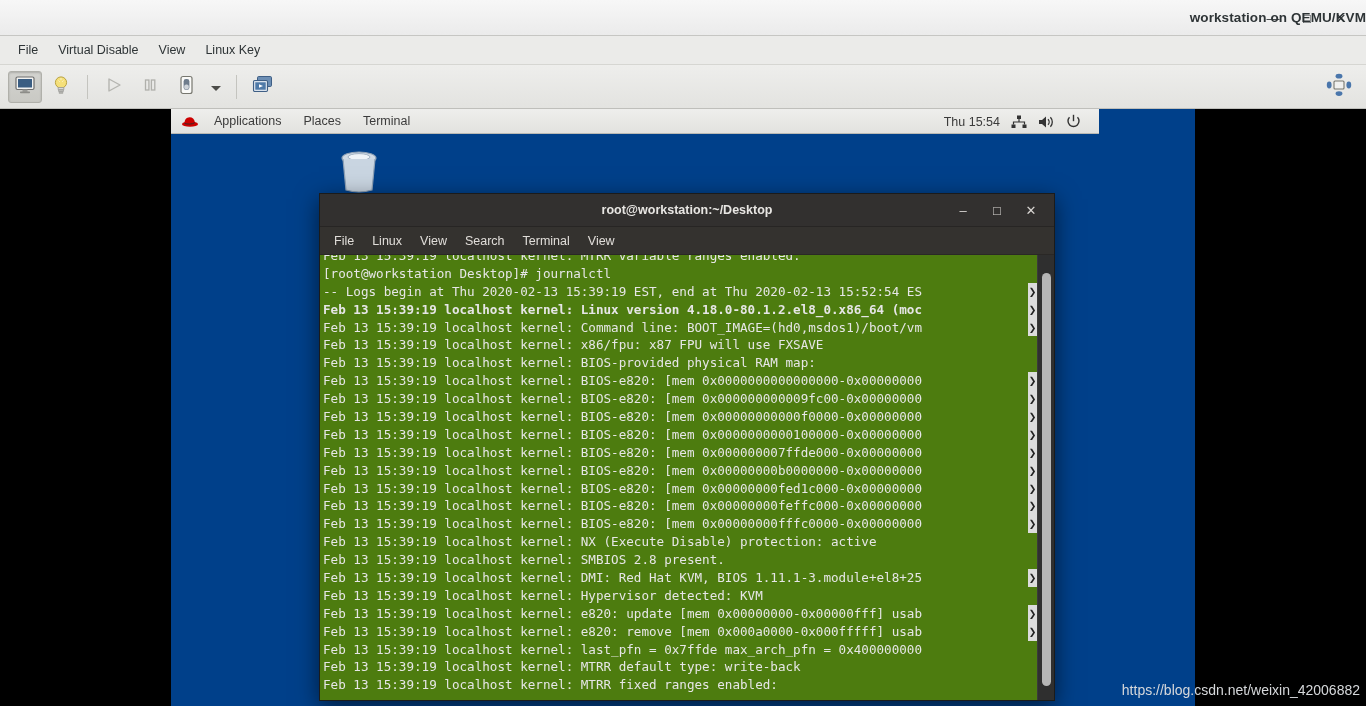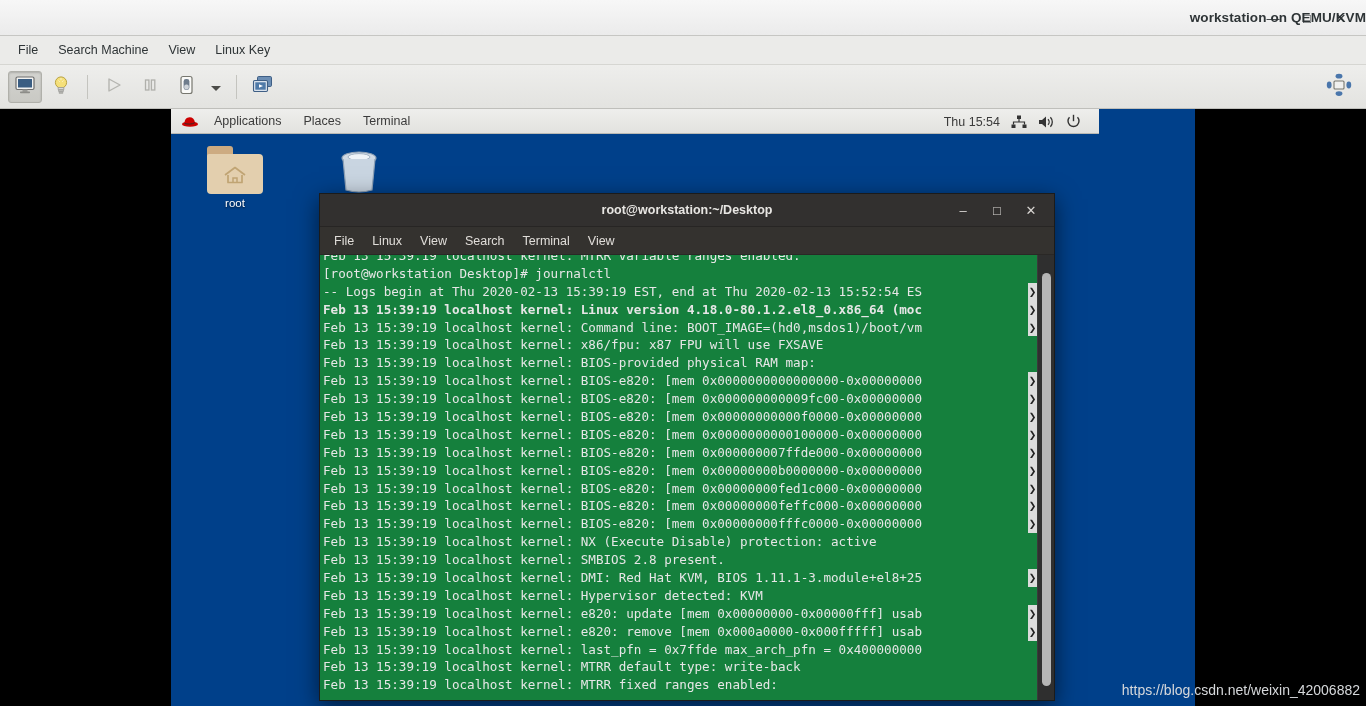--- a/index.html
+++ b/index.html
@@ -150,21 +150,21 @@
     color: #d8d5d2; font-size: 13px;
   }
   .term-menubar {
     height: 28px; background: #34322f; display: flex; align-items: center;
     padding-left: 5px; border-bottom: 1px solid #2a2826;
   }
   .term-menu {
     font-size: 12.5px; color: #e0ddd9; padding: 3px 9px; white-space: nowrap;
   }
   .term-body {
-    flex: 1; background: #15803d; position: relative; overflow: hidden;
+    flex: 1; background: #4d7c0f; position: relative; overflow: hidden;
     display: flex;
   }
   .term-text {
     flex: 1; padding: 0 0 0 3px;
     font-family: "DejaVu Sans Mono", "Liberation Mono", monospace;
     font-size: 12.6px; line-height: 17.9px;
     color: #e6e6e6; white-space: pre; overflow: hidden;
     position: relative;
     margin-top: -8px;
   }
@@ -200,21 +200,21 @@
     <span class="vm-title">workstation on QEMU/KVM</span>
     <div class="vm-winbtns">
       <div class="vm-winbtn">—</div>
       <div class="vm-winbtn">□</div>
       <div class="vm-winbtn">✕</div>
     </div>
   </div>
 
   <div class="vm-menubar">
     <div class="vm-menuitem">File</div>
-    <div class="vm-menuitem">Search Machine</div>
+    <div class="vm-menuitem">Virtual Disable</div>
     <div class="vm-menuitem">View</div>
     <div class="vm-menuitem">Linux Key</div>
   </div>
 
   <div class="vm-toolbar">
 
     <div class="tb-btn active">
       <span>
         <svg width="20" height="18" viewBox="0 0 20 18">
           <rect x="1" y="1" width="18" height="12.5" rx="1.5" fill="#f2f2f0" stroke="#6e6e6e" stroke-width="1.2"></rect>
@@ -338,32 +338,20 @@
           <svg width="15" height="15" viewBox="0 0 15 15">
             <path d="M3.5 3.2 a5.5 5.5 0 1 0 8 0" fill="none" stroke="#333" stroke-width="1.4"></path>
             <path d="M7.5 0.8 v6.4" stroke="#333" stroke-width="1.4"></path>
           </svg>
         </span>
       </div>
     </div>
 
     <div class="desktop">
 
-      <div class="dicon" style="left:21px; top:12px;">
-        <div class="folder">
-          <div class="tab"></div>
-          <div class="body"></div>
-          <svg class="home" viewBox="0 0 24 18">
-            <path d="M2 9 L12 1.5 L22 9" fill="none" stroke="#c0a473" stroke-width="1.7" stroke-linejoin="round"></path>
-            <path d="M5 9 v7.5 h14 V9" fill="none" stroke="#c0a473" stroke-width="1.7" stroke-linejoin="round"></path>
-            <path d="M10 16.5 v-4.5 h4 v4.5" fill="none" stroke="#c0a473" stroke-width="1.5"></path>
-          </svg>
-        </div>
-        <div class="lbl">root</div>
-      </div>
 
       <div class="dicon" style="left:145px; top:14px;">
         <div class="trash">
           <svg width="48" height="46" viewBox="0 0 48 46">
             <ellipse cx="24" cy="10" rx="17" ry="6" fill="#cfd9e4" stroke="#8da0b5" stroke-width="1.2"></ellipse>
             <ellipse cx="24" cy="9" rx="11" ry="3.4" fill="#eef3f8" stroke="#9fb0c2" stroke-width="1"></ellipse>
             <path d="M9 12 q6 6 15 6 q9 0 15 -6" fill="none" stroke="#8da0b5" stroke-width="1.2"></path>
             <path d="M8 11 L11 42 q13 4 26 0 L40 11" fill="#c9d5e1" stroke="#8da0b5" stroke-width="1.2"></path>
           </svg>
         </div>

